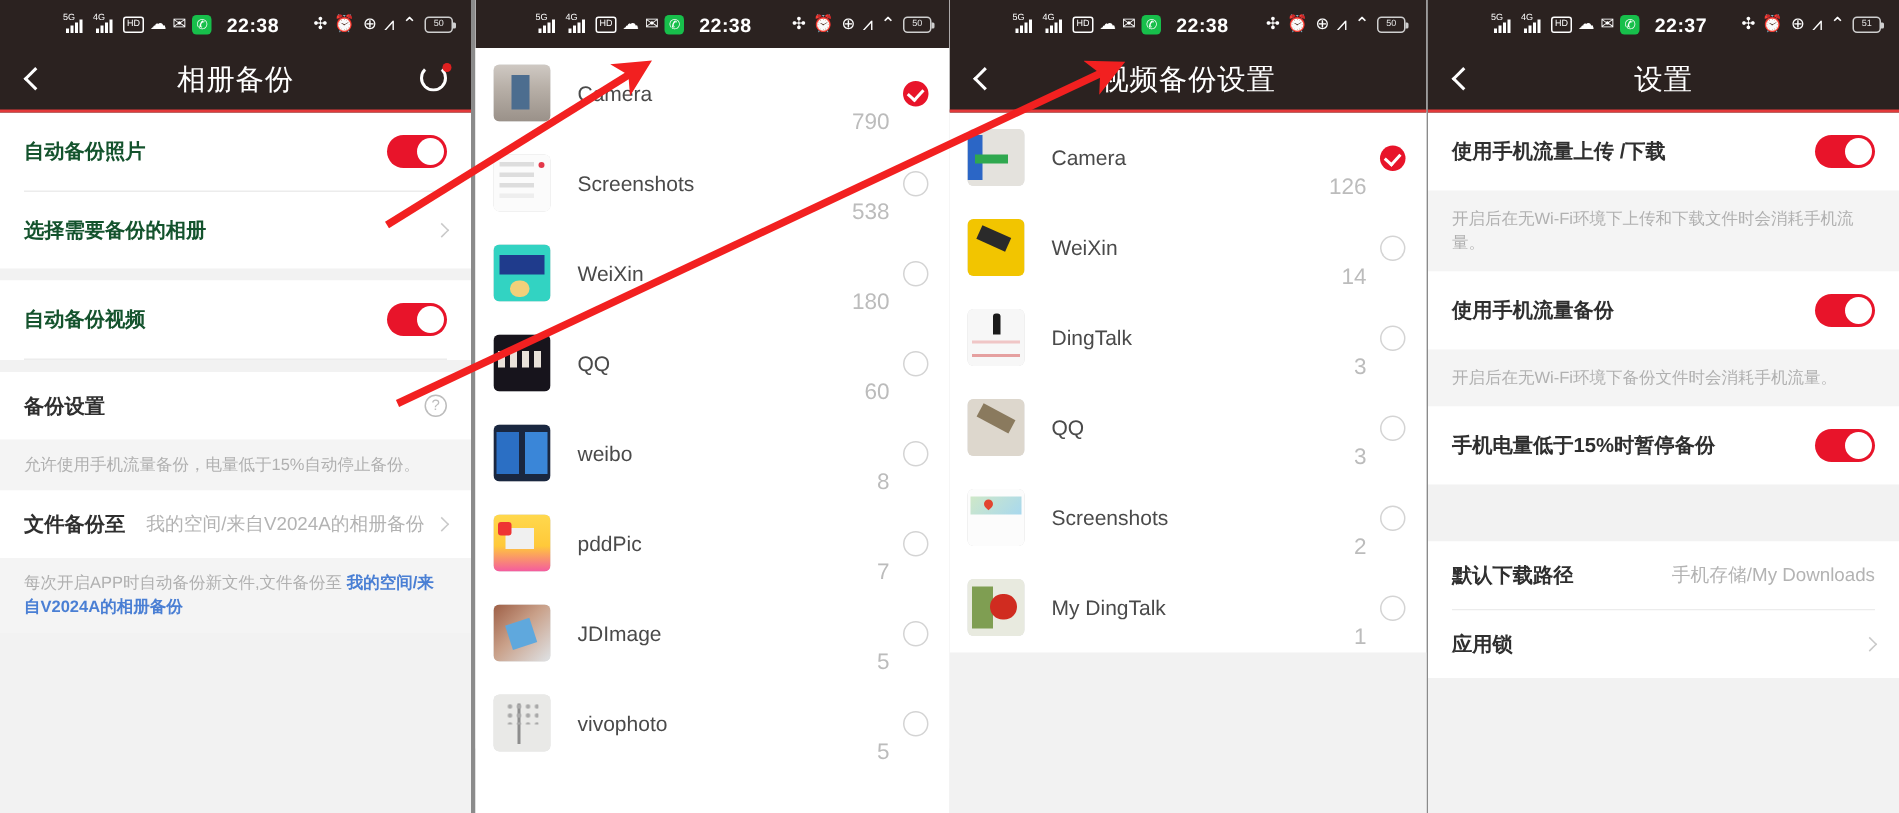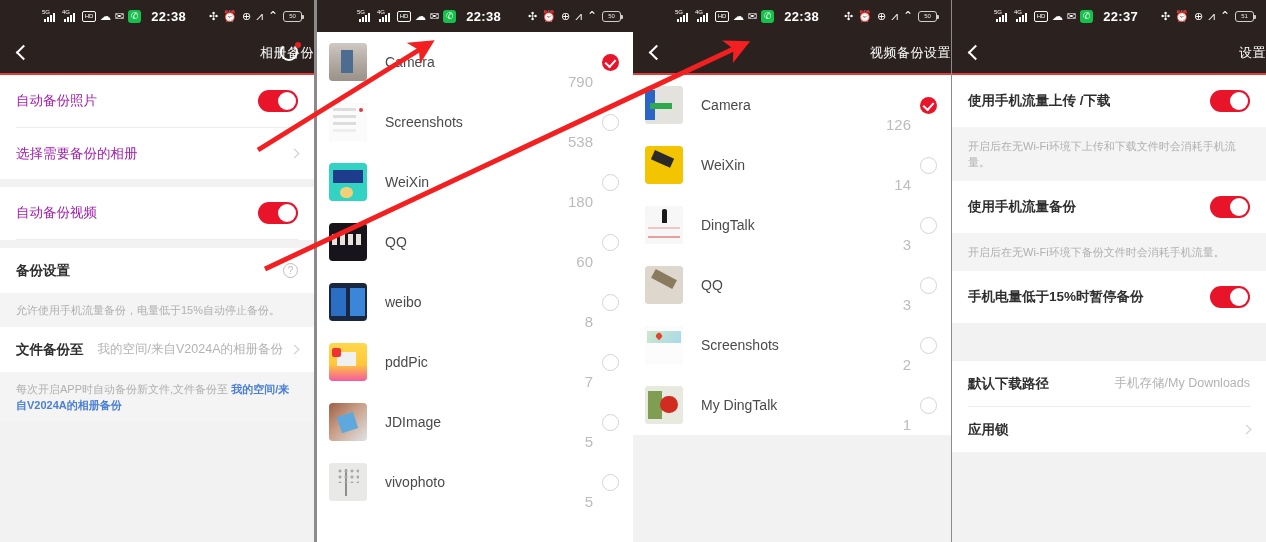--- a/index.html
+++ b/index.html
@@ -54,37 +54,37 @@
   
   .titlebar {
     height: 43px; background: #2b2220; color: #ffffff;
     display: flex; align-items: center; position: relative;
     border-bottom: 2px solid #e8徐3a3a;
     border-bottom: 2px solid #e33a3a;
   }
   .back-btn { width: 46px; display: flex; align-items: center; justify-content: center; }
   .back-chev { display:block; width: 11px; height: 11px; border-left: 2.6px solid #fff;
                border-bottom: 2.6px solid #fff; transform: rotate(45deg); }
-  .title-text { position: absolute; left: 0; right: 0; text-align: right;
-                font-size: 13px; letter-spacing: .5px; pointer-events: none; }
+  .title-text { position: absolute; left: 0; right: 0; text-align: center;
+                font-size: 19px; letter-spacing: .5px; pointer-events: none; }
   .refresh-btn { position: absolute; right: 14px; top: 50%; transform: translateY(-50%);
                  width: 20px; height: 20px; }
   .refresh-ring { width: 18px; height: 18px; border: 2px solid #fff; border-radius: 50%;
                   border-top-color: transparent; }
   .refresh-dot { position:absolute; right:-1px; top:-1px; width:6px; height:6px;
                  border-radius:50%; background:#e02020; }
 
   
   .body { background: #ffffff; height: 467px; }
   .row {
     display: flex; align-items: center; justify-content: space-between;
     padding: 0 16px; background: #fff; min-height: 45px;
   }
   .row-label { font-size: 13.5px; color: #2f2f2f; font-weight: bold; }
-  .row-label.normal { font-weight: normal; color: #a21caf; }
+  .row-label.normal { font-weight: bold; color: #14532d; }
   .row-value { font-size: 12.5px; color: #b3b3b3; margin-left: auto; padding-right: 6px; }
   .chev-right { width: 7px; height: 7px; border-right: 1.6px solid #c9c9c9;
                 border-top: 1.6px solid #c9c9c9; transform: rotate(45deg); margin-left: 2px; }
   .qmark { width: 15px; height: 15px; border: 1.3px solid #bdbdbd; border-radius: 50%;
            color: #bdbdbd; font-size: 10px; line-height: 13px; text-align: center; }
   .toggle { width: 40px; height: 22px; border-radius: 11px; position: relative; flex: none; }
   .toggle .knob { position: absolute; top: 2px; width: 18px; height: 18px;
                   border-radius: 50%; background: #fff; }
   .toggle.on { background: #e8142a; }
   .toggle.on .knob { right: 2px; }

